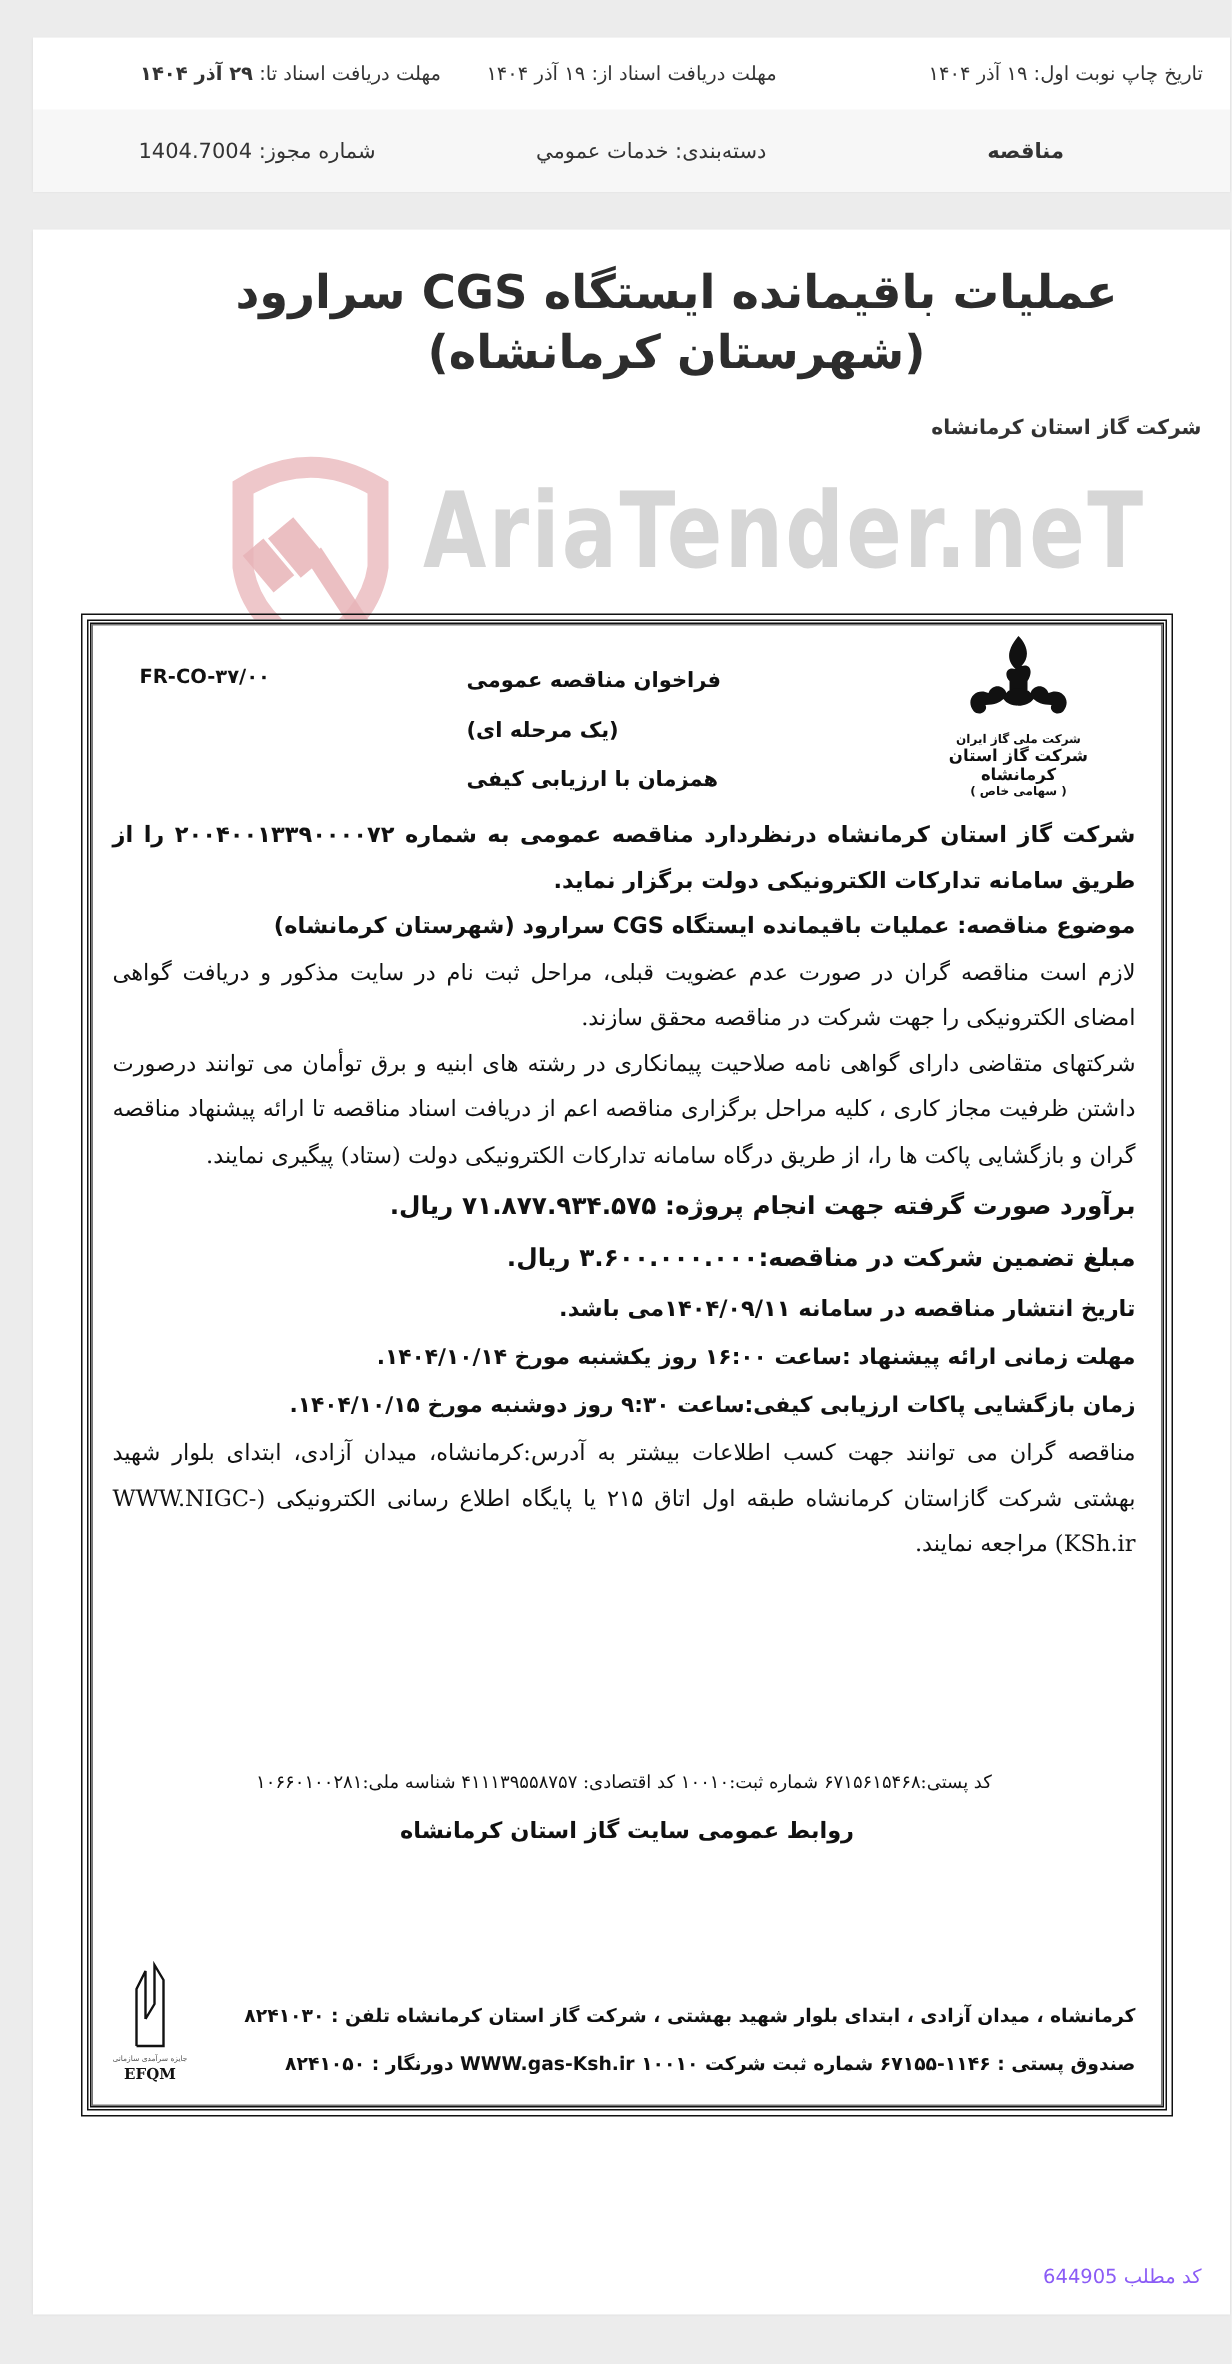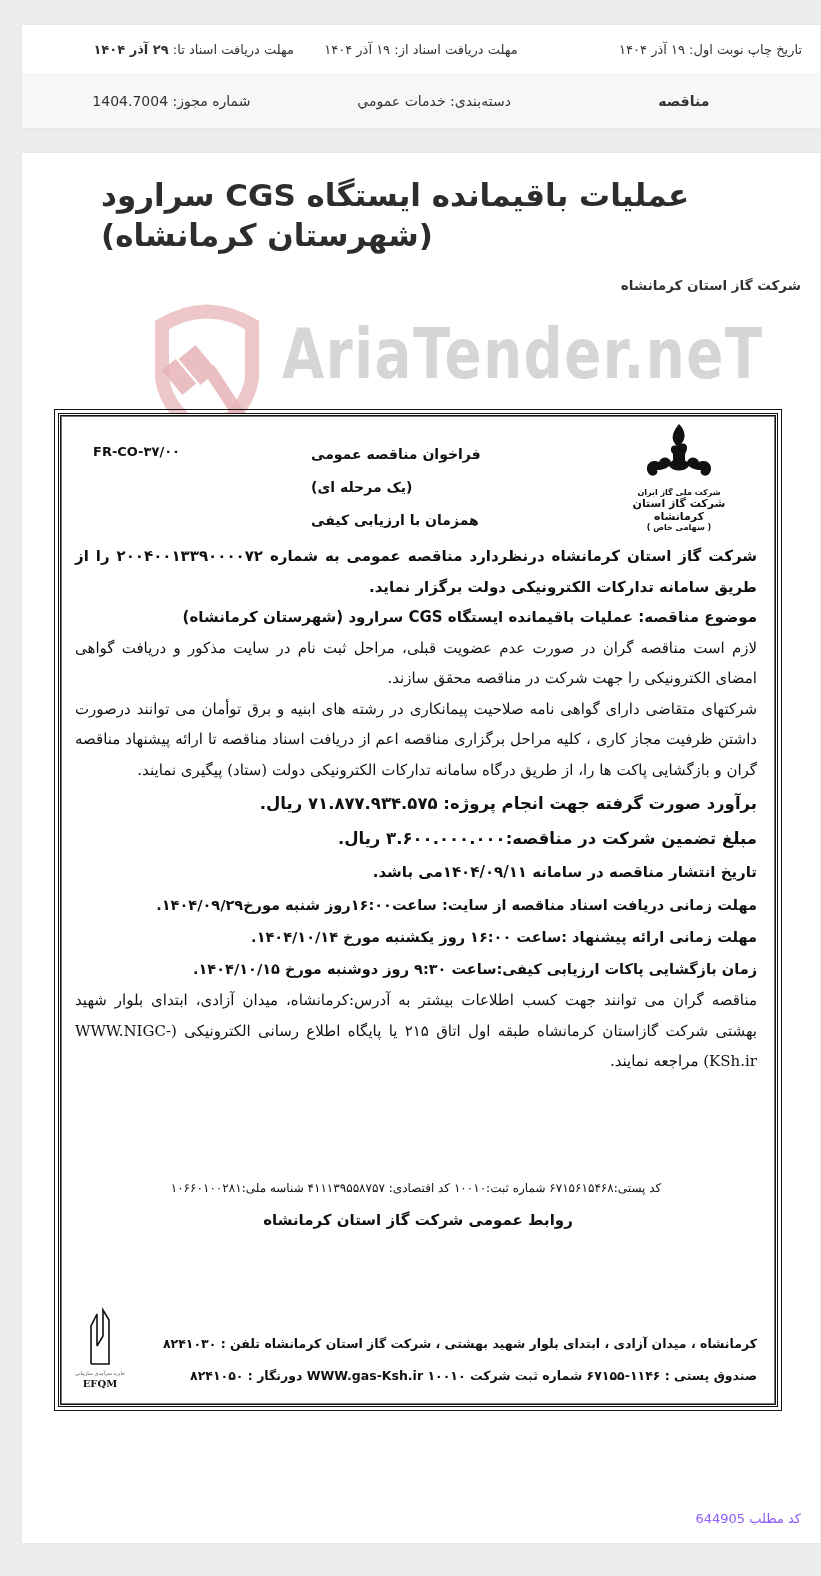--- a/index.html
+++ b/index.html
@@ -20,21 +20,21 @@
     .info-cell.last { text-align: right; }
     .info-cell b { font-weight: 700; }
     .info-row.alt .info-cell { font-size: 14px; }
 
     .main-card {
       position: absolute; left: 22px; top: 153px; width: 798px; height: 1390px;
       background: #fff; box-shadow: 0 0 2px rgba(0,0,0,0.08);
     }
     .title {
       position: absolute; right: 19px; top: 22px; width: 700px;
-      font-size: 31px; font-weight: 700; line-height: 40px; color: #2d2d2d; text-align: left;
+      font-size: 31px; font-weight: 700; line-height: 40px; color: #2d2d2d; text-align: center;
     }
     .subtitle {
       position: absolute; right: 19px; top: 124px; font-size: 13.5px; font-weight: 700; color: #333;
     }
 
     .watermark { position: absolute; left: 120px; top: 150px; width: 640px; height: 140px; }
     .watermark-text {
       position: absolute; left: 140px; top: 10px; font-family: "DejaVu Sans", sans-serif;
       font-size: 70px; font-weight: 700; color: #d6d6d6; direction: ltr; letter-spacing: 2px;
       transform: scaleX(0.78); transform-origin: left top;
@@ -148,28 +148,27 @@
     </div>
 
     <div class="doc-body">
       <p class="p bold">شرکت گاز استان کرمانشاه درنظردارد مناقصه عمومی به شماره  ۲۰۰۴۰۰۱۳۳۹۰۰۰۰۷۲ را از طریق سامانه تدارکات الکترونیکی دولت برگزار نماید.</p>
       <p class="p bold">موضوع مناقصه: عملیات باقیمانده ایستگاه  CGS سرارود (شهرستان کرمانشاه)</p>
       <p class="p">لازم است مناقصه گران در صورت عدم عضویت قبلی، مراحل ثبت نام در سایت مذکور و دریافت گواهی امضای الکترونیکی را جهت شرکت در مناقصه محقق سازند.</p>
       <p class="p">شرکتهای متقاضی دارای گواهی نامه صلاحیت پیمانکاری در رشته های ابنیه و برق توأمان می توانند درصورت داشتن ظرفیت مجاز کاری ، کلیه مراحل برگزاری مناقصه اعم از دریافت اسناد مناقصه تا ارائه پیشنهاد مناقصه گران و بازگشایی پاکت ها را، از طریق درگاه سامانه تدارکات الکترونیکی دولت (ستاد) پیگیری نمایند.</p>
       <p class="p big">برآورد صورت گرفته جهت انجام پروژه: ۷۱.۸۷۷.۹۳۴.۵۷۵ ریال.</p>
       <p class="p big" style="line-height:32px">مبلغ تضمین شرکت در مناقصه:۳.۶۰۰.۰۰۰.۰۰۰ ریال.</p>
       <p class="p bold" style="line-height:34px">تاریخ انتشار مناقصه در سامانه ۱۴۰۴/۰۹/۱۱می باشد.</p>
-      <p class="p med">مهلت زمانی دریافت اسناد مناقصه از سایت: ساعت۱۶:۰۰روز شنبه مورخ۱۴۰۴/۰۹/۲۹.</p>
       <p class="p med">مهلت زمانی ارائه پیشنهاد :ساعت ۱۶:۰۰ روز یکشنبه مورخ  ۱۴۰۴/۱۰/۱۴.</p>
       <p class="p med">زمان بازگشایی پاکات ارزیابی کیفی:ساعت ۹:۳۰ روز دوشنبه مورخ ۱۴۰۴/۱۰/۱۵.</p>
       <p class="p">مناقصه گران می توانند جهت کسب اطلاعات بیشتر به آدرس:کرمانشاه، میدان آزادی، ابتدای بلوار شهید بهشتی شرکت گازاستان کرمانشاه طبقه اول اتاق ۲۱۵ یا پایگاه اطلاع رسانی الکترونیکی (WWW.NIGC-KSh.ir) مراجعه نمایند.</p>
     </div>
 
     <div class="codes-line">کد پستی:۶۷۱۵۶۱۵۴۶۸ شماره ثبت:۱۰۰۱۰ کد اقتصادی: ۴۱۱۱۳۹۵۵۸۷۵۷  شناسه ملی:۱۰۶۶۰۱۰۰۲۸۱</div>
-    <div class="pr-line">روابط عمومی شرکت گاز استان کرمانشاه</div>
+    <div class="pr-line">روابط عمومی سایت گاز استان کرمانشاه</div>
 
     <div class="doc-footer">
       <div class="efqm">
         <svg width="34" height="60" viewBox="0 0 34 60">
           <path d="M8 58 L8 20 L14 8 L14 40 M14 40 L20 30 L20 4 L26 14 L26 50 M8 58 L26 58 L26 50" fill="none" stroke="#111" stroke-width="1.6"></path>
         </svg>
         <div class="sm">جایزه سرآمدی سازمانی</div>
         <div class="lbl">EFQM</div>
       </div>
       <div class="footer-lines">

